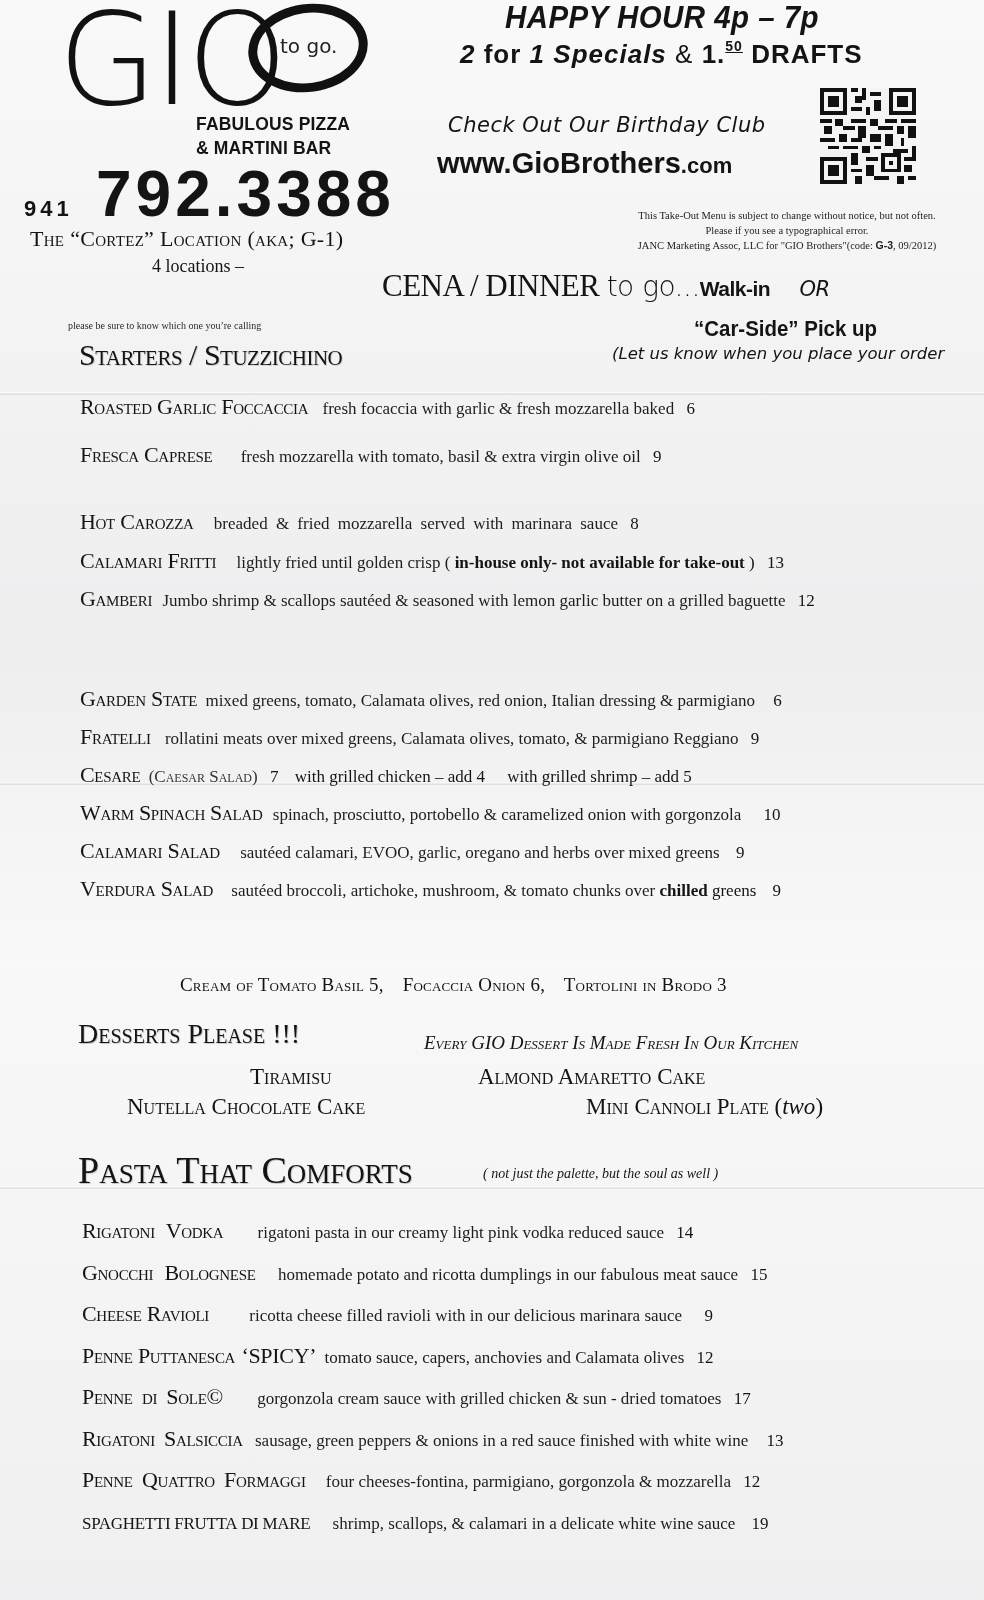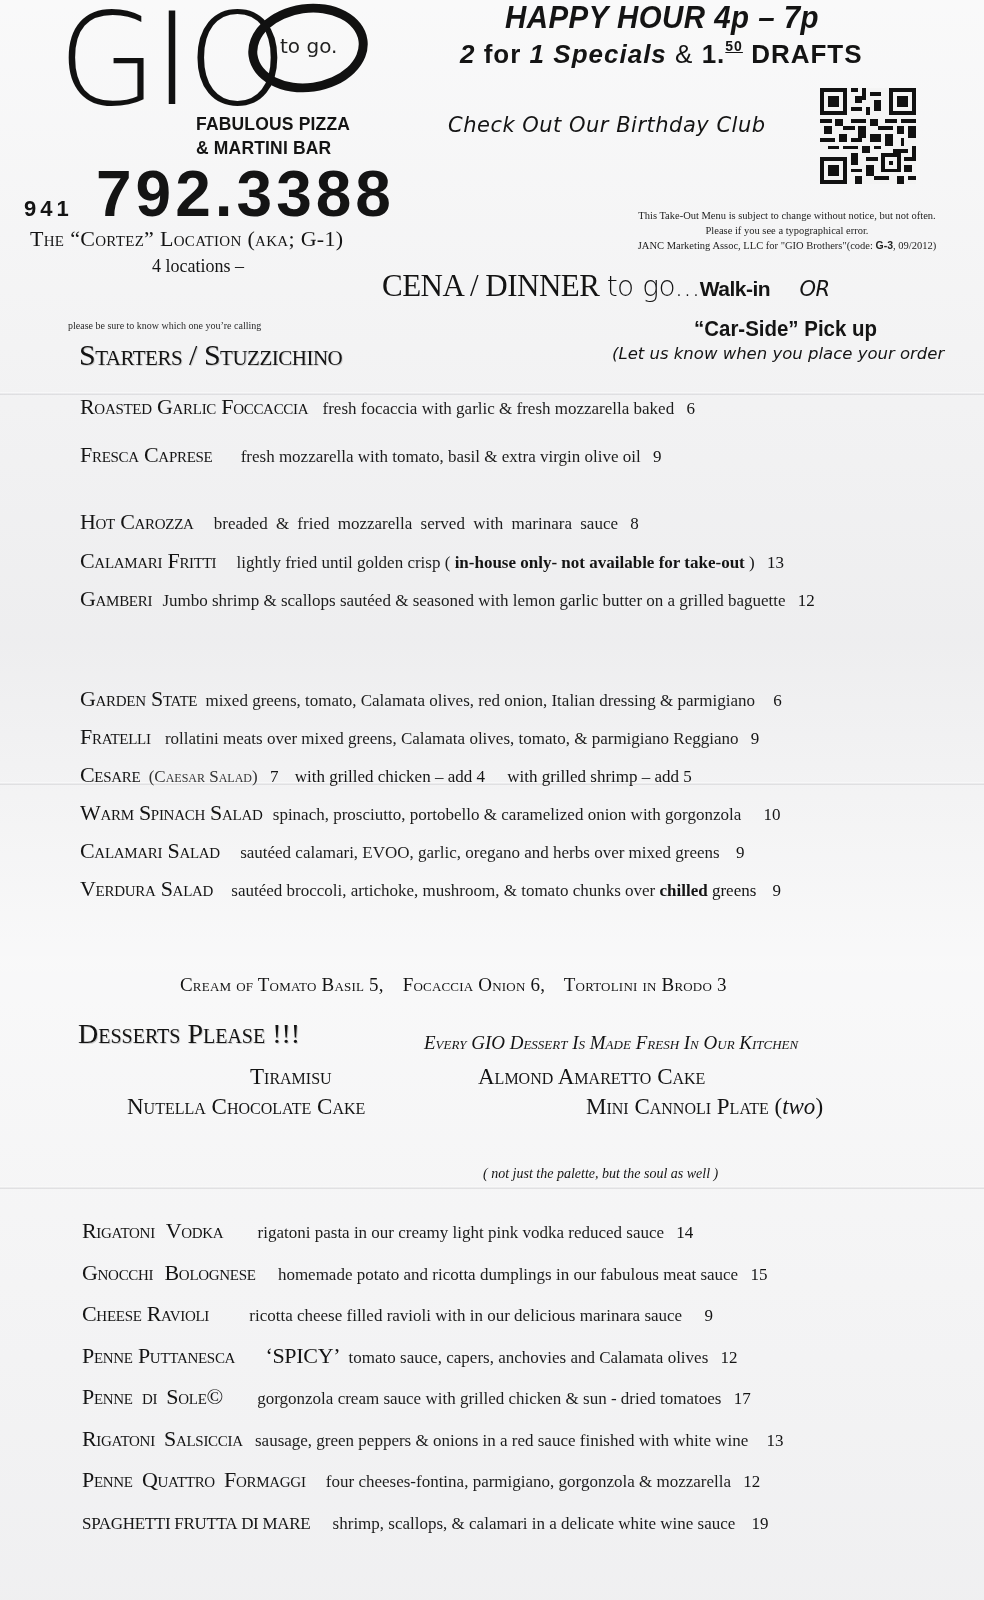--- a/index.html
+++ b/index.html
@@ -100,20 +100,23 @@
   <div class="specials">
     <i>2</i>
     <span>for</span>
     <i>1</i>
     <i>Specials</i>
     <span class="amp">&amp;</span>
     <span>1.</span><sup>50</sup>
     <span>DRAFTS</span>
   </div>
   <div class="birthday">Check Out Our Birthday Club</div>
+  <div class="website">
+    <span>www.GioBrothers</span><span class="tld">.com</span>
+  </div>
 
   <svg class="qr" viewBox="0 0 25 25" shape-rendering="crispEdges">
     <rect width="25" height="25" fill="#f4f4f4"></rect>
     <g fill="#111">
       <rect x="0" y="0" width="7" height="7"></rect>
         <rect x="1" y="1" width="5" height="5" fill="#f4f4f4"></rect>
         <rect x="2" y="2" width="3" height="3"></rect>
       <rect x="18" y="0" width="7" height="7"></rect>
         <rect x="19" y="1" width="5" height="5" fill="#f4f4f4"></rect>
         <rect x="20" y="2" width="3" height="3"></rect>
@@ -256,39 +259,40 @@
   <div class="dessert-title">Desserts Please !!!</div>
   <div class="dessert-note">Every GIO Dessert Is Made Fresh In Our Kitchen</div>
   <div class="dessert" style="left:250px;top:1064px;">Tiramisu</div>
   <div class="dessert" style="left:478px;top:1064px;">Almond Amaretto Cake</div>
   <div class="dessert" style="left:127px;top:1094px;">Nutella Chocolate Cake</div>
   <div class="dessert" style="left:586px;top:1094px;">
     <span>Mini Cannoli Plate</span>
     (<i>two</i>)
   </div>
 
+  <div class="pasta-title">Pasta That Comforts</div>
   <div class="pasta-note">( not just the palette, but the soul as well )</div>
 
   <div class="item" style="top:1218px;left:82px;">
     <span class="name" style="margin-right:30px;word-spacing:6px">Rigatoni Vodka</span>
     <span class="desc">rigatoni pasta in our creamy light pink vodka reduced sauce</span>
     <span class="price">14</span>
   </div>
   <div class="item" style="top:1260px;left:82px;">
     <span class="name" style="margin-right:18px;word-spacing:6px">Gnocchi Bolognese</span>
     <span class="desc">homemade potato and ricotta dumplings in our fabulous meat sauce</span>
     <span class="price">15</span>
   </div>
   <div class="item" style="top:1301px;left:82px;">
     <span class="name" style="margin-right:36px">Cheese Ravioli</span>
     <span class="desc">ricotta cheese filled ravioli with in our delicious marinara sauce</span>
     <span class="price" style="margin-left:18px">9</span>
   </div>
   <div class="item" style="top:1343px;left:82px;">
-    <span class="name" style="margin-right:26px">Penne Puttanesca</span>
+    <span class="name" style="margin-right:2px">Penne Puttanesca</span>
     <span class="name" style="margin-right:4px">‘SPICY’</span>
     <span class="desc">tomato sauce, capers, anchovies and Calamata olives</span>
     <span class="price">12</span>
   </div>
   <div class="item" style="top:1384px;left:82px;">
     <span class="name" style="margin-right:30px;word-spacing:4px">Penne di Sole©</span>
     <span class="desc">gorgonzola cream sauce with grilled chicken &amp; sun - dried tomatoes</span>
     <span class="price">17</span>
   </div>
   <div class="item" style="top:1426px;left:82px;">

